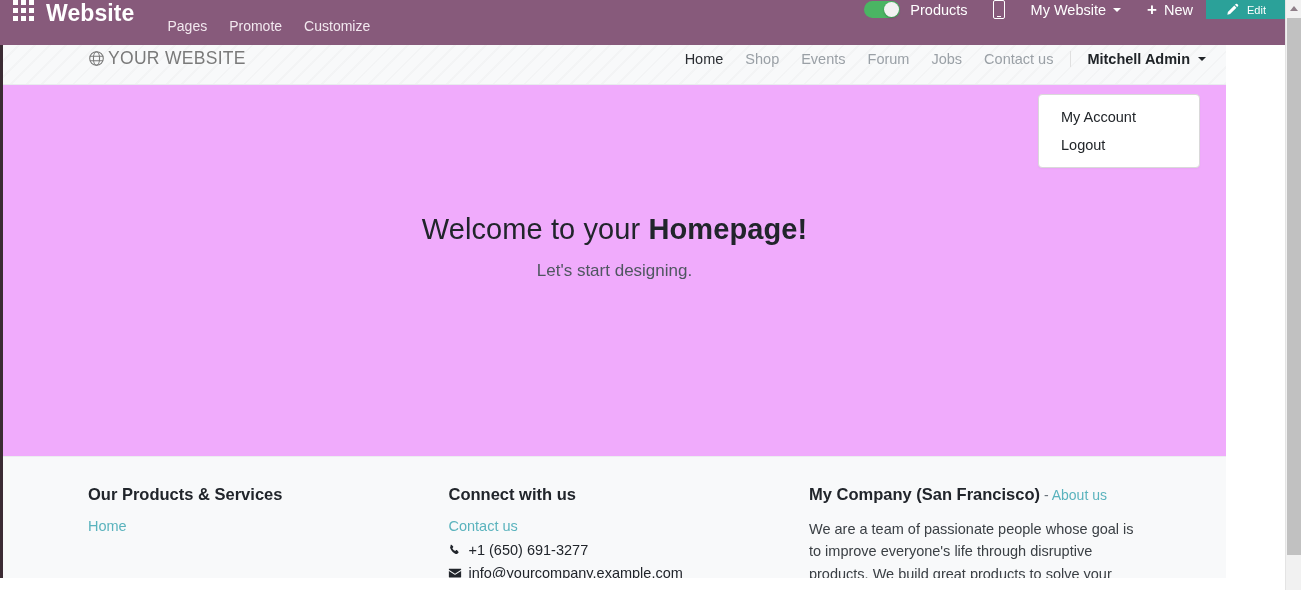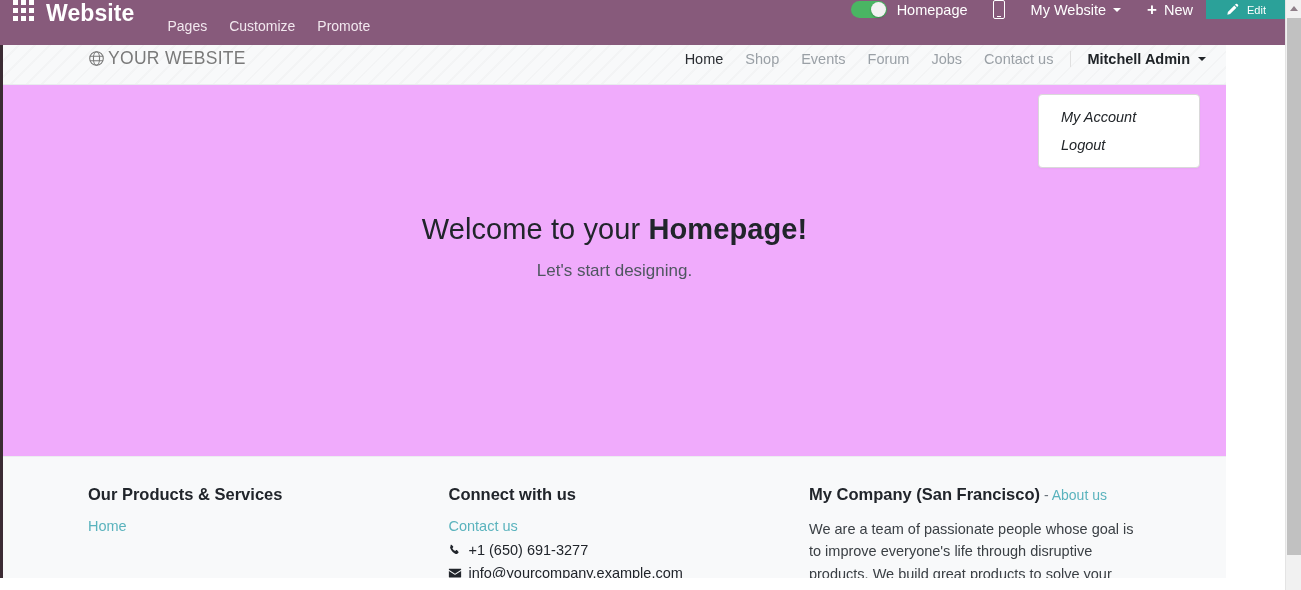--- a/index.html
+++ b/index.html
@@ -281,21 +281,20 @@
     box-shadow: 0 1px 2px rgba(0,0,0,0.04);
   }
   .user-dropdown .dd-item {
     display: block;
     padding: 6px 22px;
     font-size: 14.5px;
     color: #212529;
     text-decoration: none;
     cursor: pointer;
     white-space: nowrap;
-    font-style: italic;
   }
 
   
   .hero {
     height: 371px;
     display: flex;
     flex-direction: column;
     align-items: center;
     justify-content: flex-start;
     padding-top: 128px;
@@ -394,33 +393,33 @@
           <i></i>
           <i></i>
           <i></i>
       </span>
     </div>
 
     <div class="brand-title">Website</div>
 
     <div class="nav-menu">
       <div class="nav-item">Pages</div>
+      <div class="nav-item">Promote</div>
       <div class="nav-item">Customize</div>
-      <div class="nav-item">Promote</div>
     </div>
 
     <div class="nav-spacer"></div>
 
     <div class="nav-right">
 
       <div class="publish-wrap">
         <span class="toggle">
           <span class="knob"></span>
         </span>
-        <span class="publish-label">Homepage</span>
+        <span class="publish-label">Products</span>
       </div>
 
       <div class="icon-btn">
         <span class="mobile-icon"></span>
       </div>
 
       <div class="site-select">
         <span>My Website</span>
         <span class="caret"></span>
       </div>

